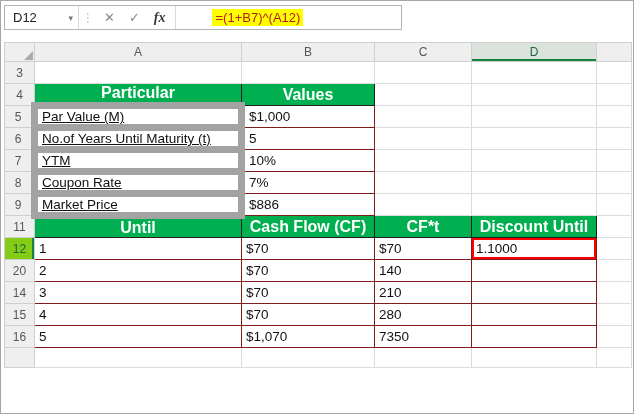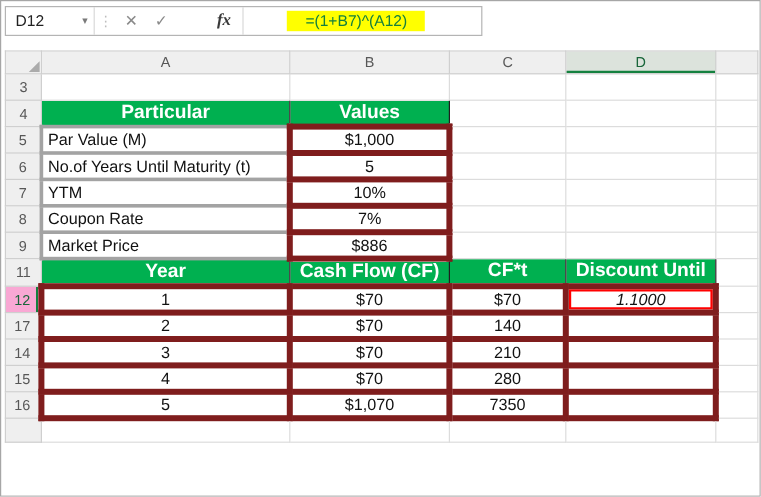--- a/index.html
+++ b/index.html
@@ -27,28 +27,28 @@
     color:#bdbdbd; font-size:12px;
   }
   .fb-btn {
     border:none; background:none; padding:0 7px; margin:0;
     display:flex; align-items:center;
     font-size:13px; color:#8a8a8a; cursor:default;
     font-family:"Liberation Sans",sans-serif;
   }
   .fb-btn.fx {
     color:#3a3a3a; font-family:"Liberation Serif",serif;
-    font-style:italic; font-weight:700; font-size:14px; padding-right:10px;margin-left:27px;
+    font-style:italic; font-weight:700; font-size:14px; padding-right:10px;
   }
   .formula-area {
     flex:1; display:flex; align-items:center;
     border-left:1px solid #d9d9d9;
     padding-left:36px; font-size:13px; cursor:text;
   }
-  .formula-text { background:var(--yellow,#FFFF00); padding:1px 15px; color:#15803d; }
+  .formula-text { background:var(--yellow,#FFFF00); padding:1px 3px; color:#b91c1c; }
   
   .sheet {
     border-collapse:collapse; table-layout:fixed;
     width:628px; margin-top:12px;
   }
   .sheet th {
     background:#EFEFEF; border:1px solid #CFCFCF;
     color:#575757; font-weight:400; font-size:12px;
     text-align:center; padding:0; cursor:default;
   }
@@ -57,36 +57,36 @@
   .sheet th.corner { position:relative; }
   .corner .tri {
     position:absolute; right:1px; bottom:1px; width:0; height:0;
     border-left:9px solid transparent; border-bottom:9px solid #ababab;
   }
   .sheet th.sel-col {
     background:#DCE3DC; color:#19663a;
     box-shadow:inset 0 -2px 0 #14813F;
   }
   .sheet th.sel-row {
-    background:#f9a8d4; color:#19663a;
+    background:#84cc16; color:#19663a;
     box-shadow:inset -2px 0 0 #14813F;
   }
   .sheet td {
     border:1px solid #DCDCDC; background:#fff;
     height:22px; padding:0 4px;
     font-size:13.5px; color:#111;
     overflow:hidden; white-space:nowrap; cursor:cell;
   }
   .sheet td.gh {
     background:var(--green,#00B050); color:#fff; font-weight:700;
     text-align:center; border:1px solid #1f1f1f; font-size:16px;
   }
-  .sheet td.lbl { border:3px solid #a3a3a3; text-align:left; }
-  .sheet td.val { border:5px solid #7f1d1d; text-align:center; }
-  .sheet td.sel { box-shadow:inset 0 0 0 2px var(--red,#FF0000);font-style:italic; }
+  .sheet td.lbl { border:7px solid #a3a3a3; text-align:left;text-decoration:underline; }
+  .sheet td.val { border:1px solid #7f1d1d; }
+  .sheet td.sel { box-shadow:inset 0 0 0 2px var(--red,#FF0000); }
   .sheet tr.partial th, .sheet tr.partial td { height:20px; }
 </style>
 </head>
 <body>
 
 <div class="app">
 
   <div class="fbar">
     <div class="name-box">
       <span>D12</span>
@@ -166,36 +166,36 @@
         <tr>
           <th>9</th>
           <td class="lbl">Market Price</td>
           <td class="val">$886</td>
           <td></td>
           <td></td>
           <td></td>
         </tr>
         <tr>
           <th>11</th>
-          <td class="gh">Year</td>
+          <td class="gh">Until</td>
           <td class="gh">Cash Flow (CF)</td>
           <td class="gh">CF*t</td>
           <td class="gh">Discount Until</td>
           <td></td>
         </tr>
         <tr>
           <th class="sel-row">12</th>
           <td class="val">1</td>
           <td class="val">$70</td>
           <td class="val">$70</td>
           <td class="val sel">1.1000</td>
           <td></td>
         </tr>
         <tr>
-          <th>17</th>
+          <th>20</th>
           <td class="val">2</td>
           <td class="val">$70</td>
           <td class="val">140</td>
           <td class="val"></td>
           <td></td>
         </tr>
         <tr>
           <th>14</th>
           <td class="val">3</td>
           <td class="val">$70</td>

